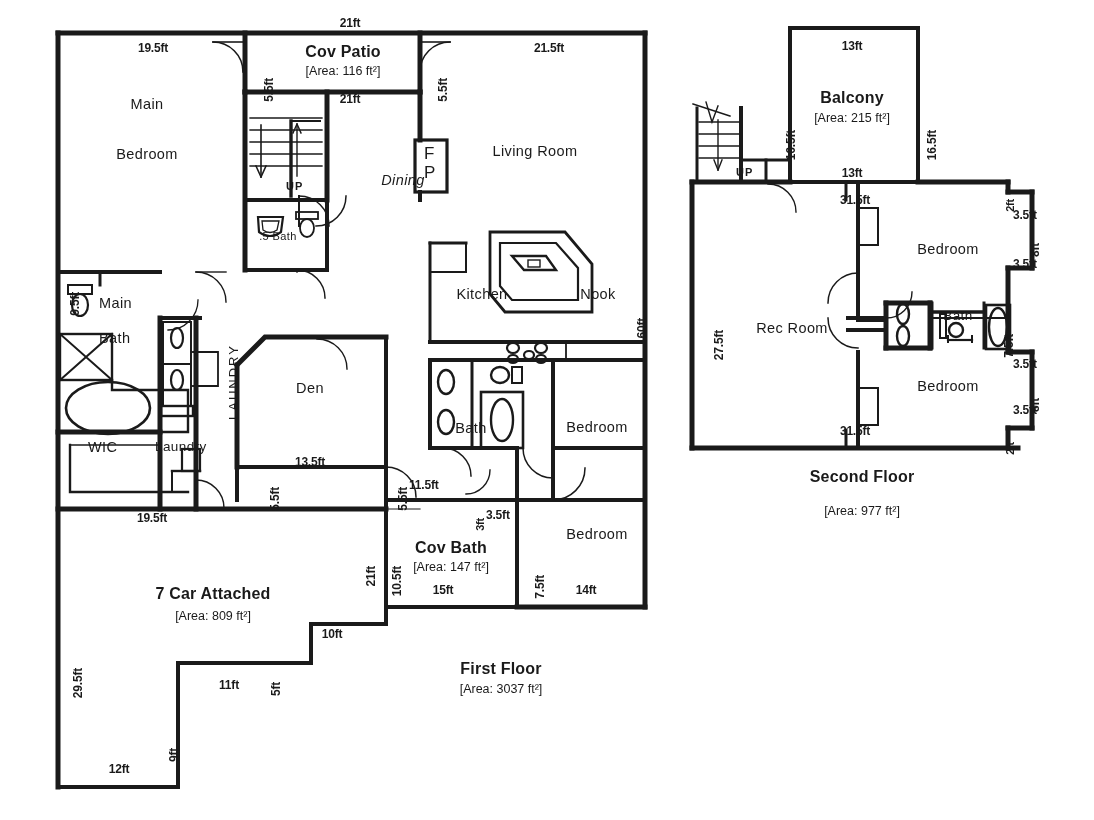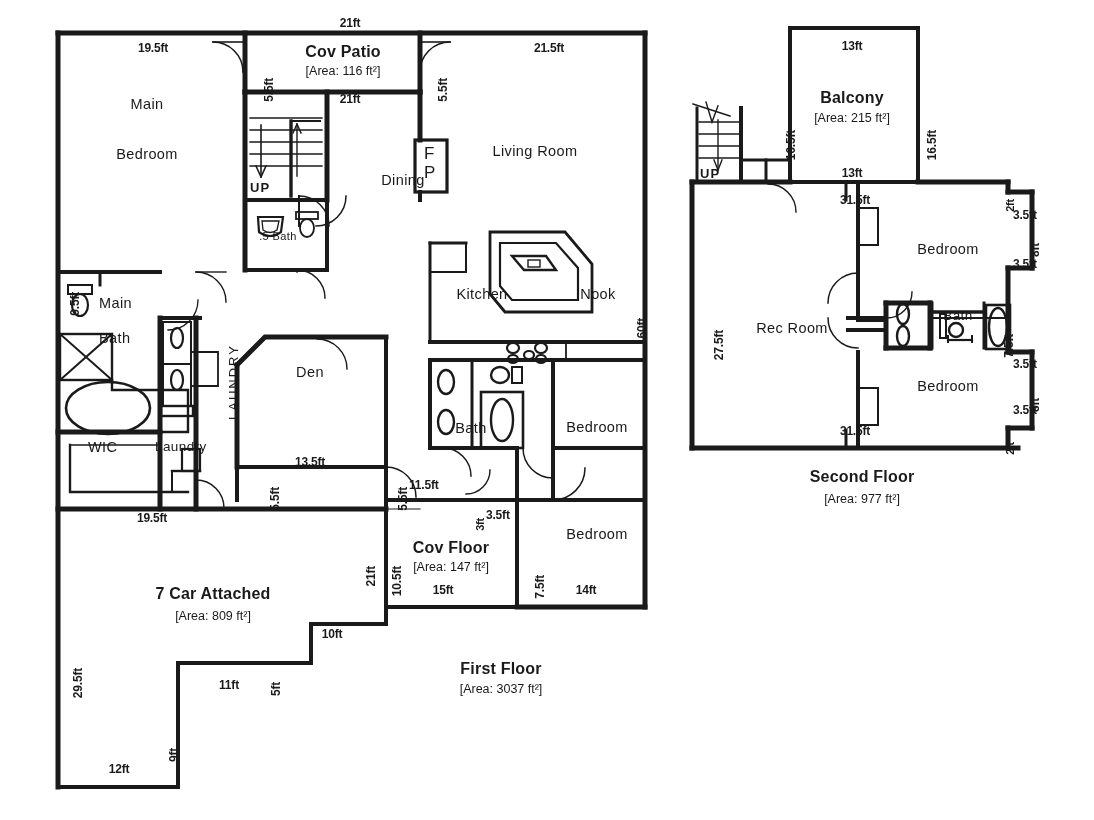--- a/index.html
+++ b/index.html
@@ -4,21 +4,21 @@
 <style>
   html,body{margin:0;padding:0;background:#ffffff;}
   body{width:1094px;height:820px;font-family:"Liberation Sans",sans-serif;color:#111;overflow:hidden;position:relative;}
   #plan{position:absolute;left:0;top:0;width:1094px;height:820px;}
   .lbl{position:absolute;white-space:nowrap;font-family:"Liberation Sans",sans-serif;color:#1a1a1a;}
   .room{font-size:14.5px;letter-spacing:.4px;}
   .dim{font-size:12px;font-weight:600;letter-spacing:-.2px;}
   .vert{transform-origin:0 0;}
   .ttl{font-size:16px;font-weight:bold;letter-spacing:.2px;}
   .area{font-size:12.5px;}
-  .upl{font-size:13px;font-weight:bold;letter-spacing:1px;}
+  .upl{font-size:11px;font-weight:bold;letter-spacing:1px;padding-left:36px;}
   .ctr{transform:translateX(-50%);}
   .laundryv{font-size:13px;letter-spacing:2px;}
 </style>
 </head>
 <body>
 
 <svg id="plan" viewBox="0 0 1094 820">
   <g fill="none" stroke="#1a1a1a" stroke-linecap="square">
 
     <path d="M58 33 L645 33" stroke-width="5"></path>
@@ -272,56 +272,56 @@
 <div class="lbl dim ctr" style="left:549px;top:41px;">21.5ft</div>
 <div class="lbl dim vert" style="left:436px;top:78px;transform:rotate(-90deg) translateX(-100%);">5.5ft</div>
 
 <div class="lbl ttl ctr" style="left:343px;top:43px;">Cov Patio</div>
 <div class="lbl area ctr" style="left:343px;top:64px;">[Area: 116 ft²]</div>
 
 <div class="lbl dim ctr" style="left:350px;top:92px;">21ft</div>
 <div class="lbl room ctr" style="left:147px;top:96px;">Main</div>
 <div class="lbl room ctr" style="left:147px;top:146px;">Bedroom</div>
 <div class="lbl room ctr" style="left:535px;top:143px;">Living Room</div>
-<div class="lbl room ctr" style="left:403px;top:172px;">Dining</div>
+<div class="lbl room ctr" style="left:403px;top:172px;font-style:italic;">Dining</div>
 <div class="lbl" style="left:424px;top:144px;font-size:17px;">F</div>
 <div class="lbl" style="left:424px;top:163px;font-size:17px;">P</div>
 <div class="lbl upl" style="left:250px;top:180px;">UP</div>
 <div class="lbl room ctr" style="left:278px;top:230px;font-size:11px;">.5 Bath</div>
 
 <div class="lbl dim vert" style="left:68px;top:292px;transform:rotate(-90deg) translateX(-100%);">9.5ft</div>
 <div class="lbl dim vert" style="left:635px;top:318px;transform:rotate(-90deg) translateX(-100%);">60ft</div>
 
 <div class="lbl room" style="left:99px;top:295px;">Main</div>
 <div class="lbl room" style="left:99px;top:330px;">Bath</div>
 <div class="lbl room" style="left:88px;top:439px;">WIC</div>
 <div class="lbl room" style="left:155px;top:439px;font-size:13.5px;">Laundry</div>
 <div class="lbl laundryv" style="left:226px;top:382px;transform:rotate(-90deg) translateX(-50%);transform-origin:0 0;">LAUNDRY</div>
-<div class="lbl room ctr" style="left:310px;top:364px;">Den</div>
+<div class="lbl room ctr" style="left:310px;top:380px;">Den</div>
 <div class="lbl room ctr" style="left:471px;top:420px;">Bath</div>
 <div class="lbl room ctr" style="left:597px;top:419px;">Bedroom</div>
 <div class="lbl room ctr" style="left:597px;top:526px;">Bedroom</div>
 
 <div class="lbl room ctr" style="left:482px;top:286px;">Kitchen</div>
 <div class="lbl room ctr" style="left:598px;top:286px;">Nook</div>
 
 <div class="lbl dim ctr" style="left:152px;top:511px;">19.5ft</div>
 <div class="lbl dim vert" style="left:268px;top:487px;transform:rotate(-90deg) translateX(-100%);">5.5ft</div>
 <div class="lbl dim ctr" style="left:310px;top:455px;">13.5ft</div>
 <div class="lbl dim vert" style="left:396px;top:487px;transform:rotate(-90deg) translateX(-100%);">5.5ft</div>
 <div class="lbl dim" style="left:409px;top:478px;">11.5ft</div>
 <div class="lbl dim vert" style="left:474px;top:518px;transform:rotate(-90deg) translateX(-100%);font-size:11px;">3ft</div>
 <div class="lbl dim" style="left:486px;top:508px;">3.5ft</div>
 <div class="lbl dim vert" style="left:533px;top:575px;transform:rotate(-90deg) translateX(-100%);">7.5ft</div>
 <div class="lbl dim ctr" style="left:586px;top:583px;">14ft</div>
 <div class="lbl dim ctr" style="left:443px;top:583px;">15ft</div>
 <div class="lbl dim vert" style="left:390px;top:566px;transform:rotate(-90deg) translateX(-100%);">10.5ft</div>
 <div class="lbl dim vert" style="left:364px;top:566px;transform:rotate(-90deg) translateX(-100%);">21ft</div>
 
-<div class="lbl ttl ctr" style="left:451px;top:539px;">Cov Floor</div>
+<div class="lbl ttl ctr" style="left:451px;top:539px;">Cov Bath</div>
 <div class="lbl area ctr" style="left:451px;top:560px;">[Area: 147 ft²]</div>
 
 <div class="lbl ttl ctr" style="left:213px;top:585px;">7 Car Attached</div>
 <div class="lbl area ctr" style="left:213px;top:609px;">[Area: 809 ft²]</div>
 
 <div class="lbl dim vert" style="left:71px;top:668px;transform:rotate(-90deg) translateX(-100%);">29.5ft</div>
 <div class="lbl dim ctr" style="left:119px;top:762px;">12ft</div>
 <div class="lbl dim vert" style="left:167px;top:748px;transform:rotate(-90deg) translateX(-100%);">9ft</div>
 <div class="lbl dim ctr" style="left:229px;top:678px;">11ft</div>
 <div class="lbl dim vert" style="left:269px;top:682px;transform:rotate(-90deg) translateX(-100%);">5ft</div>
@@ -354,13 +354,13 @@
 <div class="lbl room ctr" style="left:958px;top:308px;font-size:13.5px;">Bath</div>
 <div class="lbl dim vert" style="left:1002px;top:334px;transform:rotate(-90deg) translateX(-100%);">7.5ft</div>
 
 <div class="lbl dim" style="left:1013px;top:357px;">3.5ft</div>
 <div class="lbl dim vert" style="left:1028px;top:398px;transform:rotate(-90deg) translateX(-100%);">8ft</div>
 <div class="lbl dim" style="left:1013px;top:403px;">3.5ft</div>
 <div class="lbl dim vert" style="left:1004px;top:442px;transform:rotate(-90deg) translateX(-100%);font-size:11px;">2ft</div>
 <div class="lbl dim ctr" style="left:855px;top:424px;">31.5ft</div>
 
 <div class="lbl ttl ctr" style="left:862px;top:468px;">Second Floor</div>
-<div class="lbl area ctr" style="left:862px;top:492px;">[Area: 977 ft²]</div>
+<div class="lbl area ctr" style="left:862px;top:504px;">[Area: 977 ft²]</div>
 
 </body></html>

